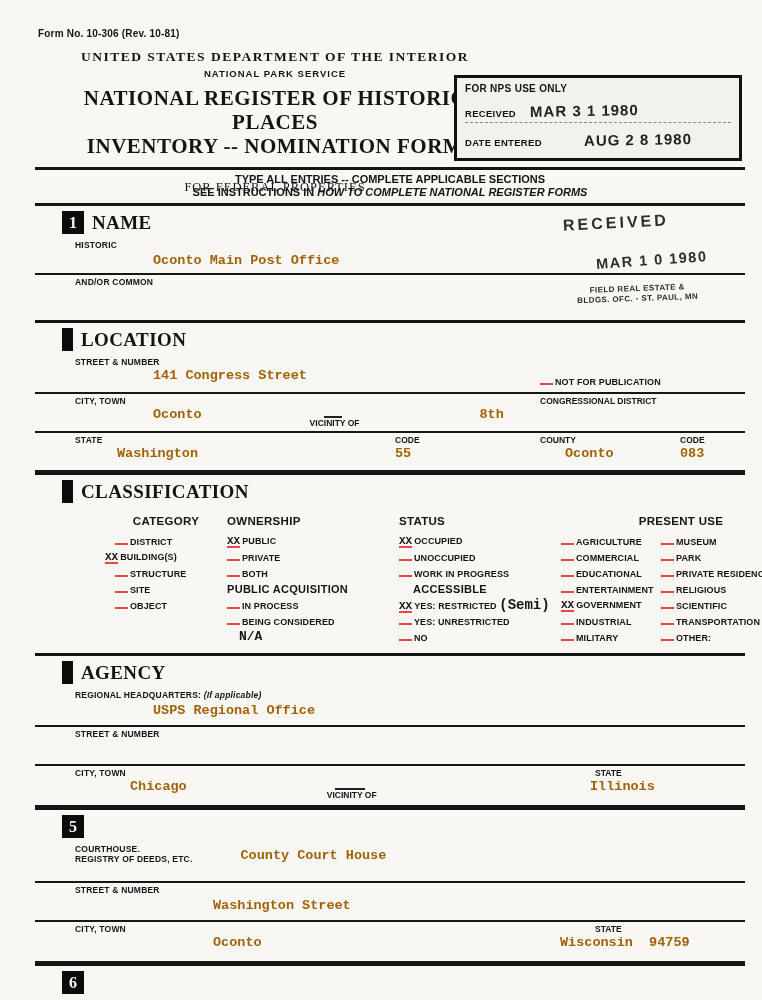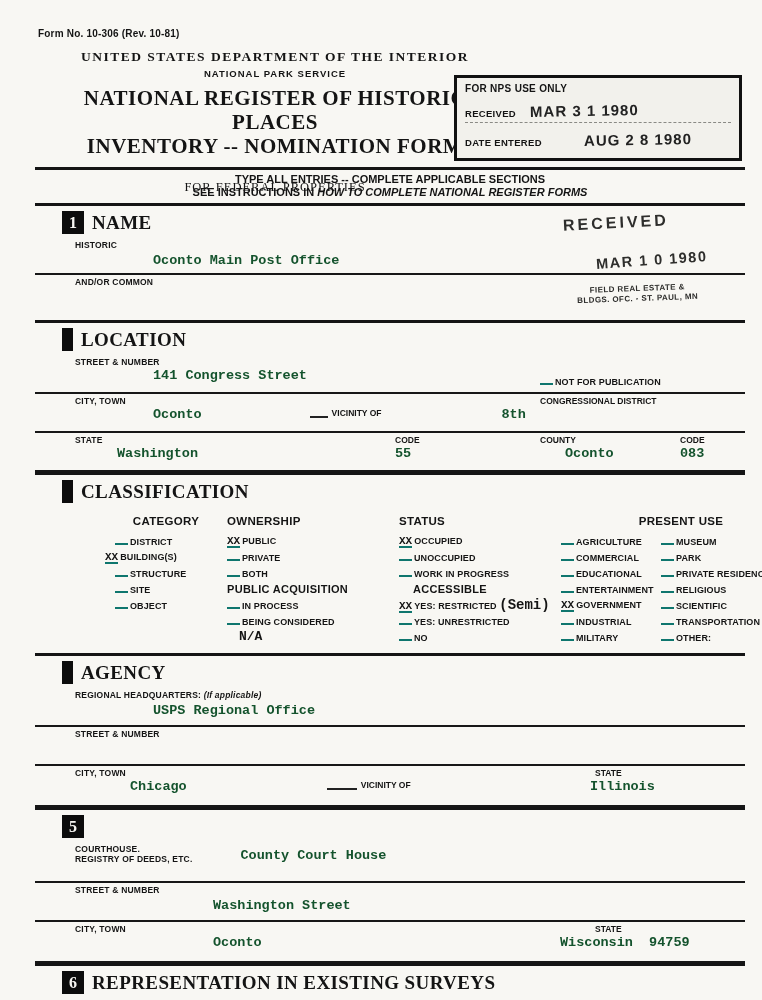--- a/index.html
+++ b/index.html
@@ -43,26 +43,26 @@
     font-family:"Liberation Serif",serif;font-weight:bold;font-size:16px;flex:none;
   }
   .numbox.slim{width:11px;color:transparent;}
   .sec-title{font-family:"Liberation Serif",serif;font-weight:bold;font-size:19px;letter-spacing:.4px;}
 
   
   .frow{position:relative;border-bottom:2px solid #171717;padding:2px 0 1px 40px;}
   .frow.noline{border-bottom:none;}
   .lab{font-size:8.5px;font-weight:bold;letter-spacing:.2px;display:block;}
   .lab2{font-size:8.5px;font-weight:bold;letter-spacing:.2px;display:block;line-height:10px;}
-  .typed{font-family:"Liberation Mono","DejaVu Sans Mono",monospace;font-weight:bold;font-size:13.5px;white-space:pre;color:#14532d;line-height:17px;}
+  .typed{font-family:"Liberation Mono","DejaVu Sans Mono",monospace;font-weight:bold;font-size:13.5px;white-space:pre;color:#a16207;line-height:17px;}
   .vindent{margin-left:78px;}
   .flexline{display:flex;align-items:baseline;}
 
   .mk{
-    display:inline-block;min-width:13px;height:10px;line-height:11px;border-bottom:2px solid #0f766e;
+    display:inline-block;min-width:13px;height:10px;line-height:11px;border-bottom:2px solid #ef4444;
     font-family:"Liberation Mono","DejaVu Sans Mono",monospace;font-weight:bold;font-size:11px;
     text-align:center;margin-right:2px;vertical-align:baseline;
   }
   .cklabel{font-size:9px;font-weight:bold;letter-spacing:.1px;}
 
   
   .clsgrid{display:grid;grid-template-columns:122px 172px 162px 100px 140px;margin-left:70px;padding:8px 0 8px 0;}
   .clshdr{font-size:11.5px;font-weight:bold;letter-spacing:.3px;padding-bottom:6px;}
   .clshdr.span2{grid-column:4 / span 2;text-align:center;}
   .ccell{font-size:9px;font-weight:bold;line-height:16px;height:16px;white-space:nowrap;}
@@ -76,21 +76,21 @@
   .stamp-mar10{top:252px;left:596px;font-size:14.5px;letter-spacing:1.5px;transform:rotate(-4deg);white-space:pre;}
   .stamp-field{top:284px;left:577px;font-size:8px;line-height:10px;text-align:center;transform:rotate(-2deg);letter-spacing:.4px;}
 
   .right-col{position:absolute;left:505px;top:2px;}
   .statecol{position:absolute;left:560px;top:2px;}
   .codecol{position:absolute;left:360px;top:2px;}
   .code2col{position:absolute;left:645px;top:2px;}
   .countycol{position:absolute;left:505px;top:2px;}
 
   .minilabel{font-size:8.5px;font-weight:bold;}
-  .vic{display:inline-flex;align-items:flex-end;margin-left:0;}
+  .vic{display:inline-flex;align-items:center;margin-left:0;flex-direction:column;}
   .vicdash{display:inline-block;width:18px;border-bottom:2px solid #222;height:8px;margin-right:4px;}
   .vicdash.long{width:30px;}
 </style>
 </head>
 <body>
 
 <div class="page">
   <div class="inner">
 
     <div class="formno">Form No. 10-306 (Rev. 10-81)</div>
@@ -274,21 +274,20 @@
       <span class="statecol minilabel">STATE</span>
       <div class="flexline">
         <span class="typed" style="margin-left:138px">Oconto</span>
         <span class="typed" style="position:absolute;left:525px">Wisconsin  94759</span>
       </div>
     </div>
 
     <div class="rule"></div>
     <div class="sec-head">
       <span class="numbox">6</span>
-      <span class="sec-title">REPRESENTATION IN EXISTING SURVEYS</span>
     </div>
     <div class="frow" style="height:40px">
       
     </div>
 
   </div>
 
   <div class="stamp stamp-received">RECEIVED</div>
   <div class="stamp stamp-mar10">MAR 1 0 1980</div>
   <div class="stamp stamp-field">

